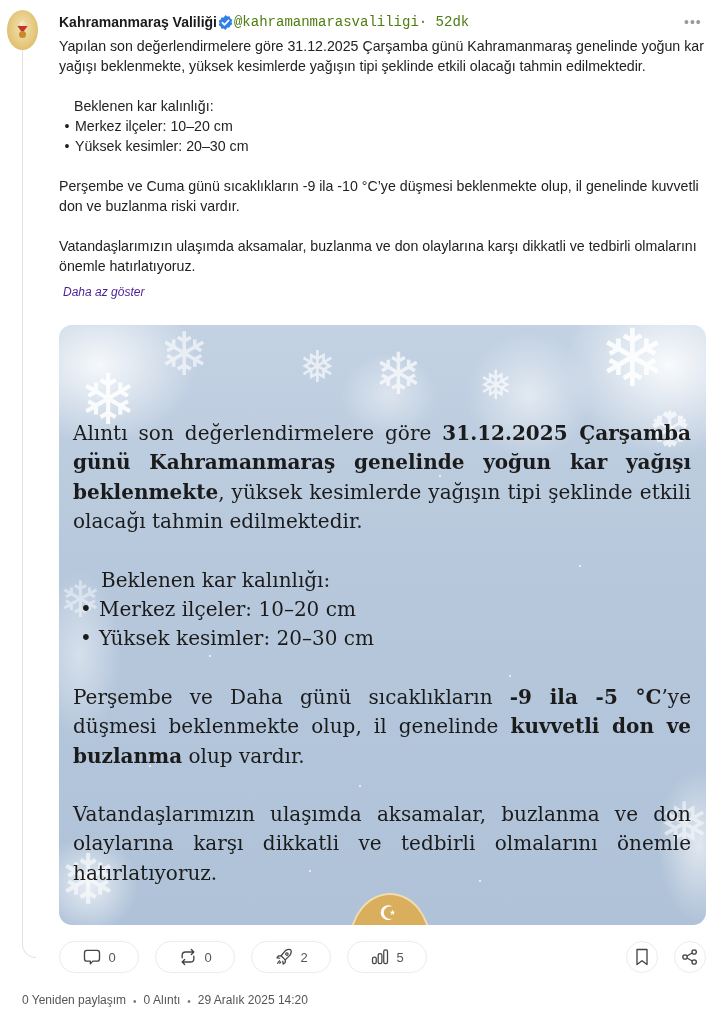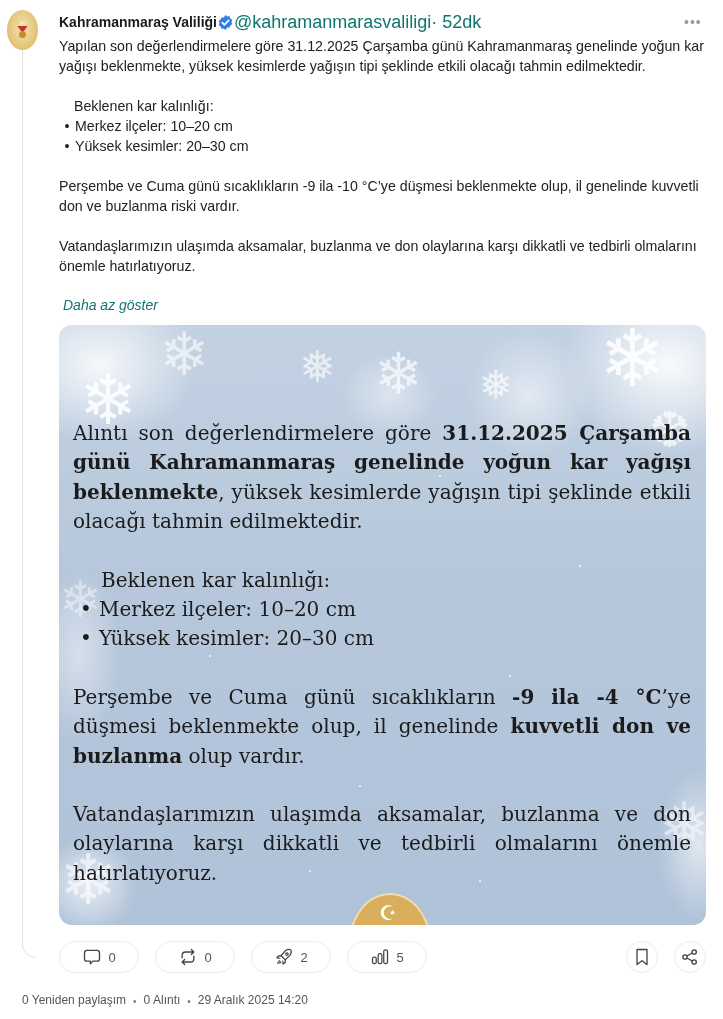--- a/index.html
+++ b/index.html
@@ -33,38 +33,38 @@
     }
 
     .header {
       position: absolute; left: 59px; top: 12px; height: 20px;
       display: flex; align-items: center; font-size: 14px;
     }
     .author-name { font-weight: bold; color: #1a1a1a; }
     .verified {
       width: 17px; height: 17px; display: inline-block;
     }
-    .handle { color: #0f766e; font-size: 18px; }
+    .handle { color: #4d7c0f; font-size: 14px; font-family: Liberation Mono, monospace; }
     .more-button {
       position: absolute; left: 684px; top: 12px; font-size: 14px; color: #9a9a9a;
       letter-spacing: 1px; line-height: 20px;
     }
 
     .post-text {
       position: absolute; left: 59px; top: 36px; width: 650px;
       font-size: 14.2px; line-height: 20px; color: #222;
     }
     .post-text p { margin: 0; }
     .post-text .gap { height: 20px; }
     .post-text .indent { padding-left: 15px; }
     .post-text .bullet { display: flex; }
     .post-text .bullet .dot { width: 16px; text-align: center; flex-shrink: 0; }
 
     .show-less {
-      position: absolute; left: 63px; top: 297px; font-size: 14px; font-style: italic; color: #0f766e;
+      position: absolute; left: 63px; top: 285px; font-size: 12px; font-style: italic; color: #4c1d95;
     }
 
     .media {
       position: absolute; left: 59px; top: 325px; width: 647px; height: 600px;
       border-radius: 13px; overflow: hidden;
       background:
         radial-gradient(ellipse 140px 110px at 40px 40px, rgba(255,255,255,0.85), rgba(255,255,255,0) 70%),
         radial-gradient(ellipse 150px 130px at 610px 40px, rgba(255,255,255,0.9), rgba(255,255,255,0) 70%),
         radial-gradient(ellipse 90px 90px at 470px 70px, rgba(255,255,255,0.55), rgba(255,255,255,0) 70%),
         radial-gradient(ellipse 70px 60px at 330px 70px, rgba(255,255,255,0.45), rgba(255,255,255,0) 70%),
@@ -199,21 +199,21 @@
     <p class="indent">Beklenen kar kalınlığı:</p>
     <div class="bullet">
         <span class="dot">•</span>
         <span>Merkez ilçeler: 10–20 cm</span>
       </div>
     <div class="bullet">
         <span class="dot">•</span>
         <span>Yüksek kesimler: 20–30 cm</span>
       </div>
     <div class="gap"></div>
-    <p><span>Perşembe ve Cuma günü sıcaklıkların </span><b>-9 ila -4 °C</b><span>’ye düşmesi beklenmekte olup, il genelinde </span><b>kuvvetli don ve buzlanma</b><span> olup vardır.</span></p>
+    <p><span>Perşembe ve Daha günü sıcaklıkların </span><b>-9 ila -5 °C</b><span>’ye düşmesi beklenmekte olup, il genelinde </span><b>kuvvetli don ve buzlanma</b><span> olup vardır.</span></p>
     <div class="gap"></div>
     <p>Vatandaşlarımızın ulaşımda aksamalar, buzlanma ve don olaylarına karşı dikkatli ve tedbirli olmalarını önemle hatırlatıyoruz.</p>
   </div>
 
   <div class="img-emblem">
     <span>☪</span>
   </div>
 </div>
 
 <div class="actions">

